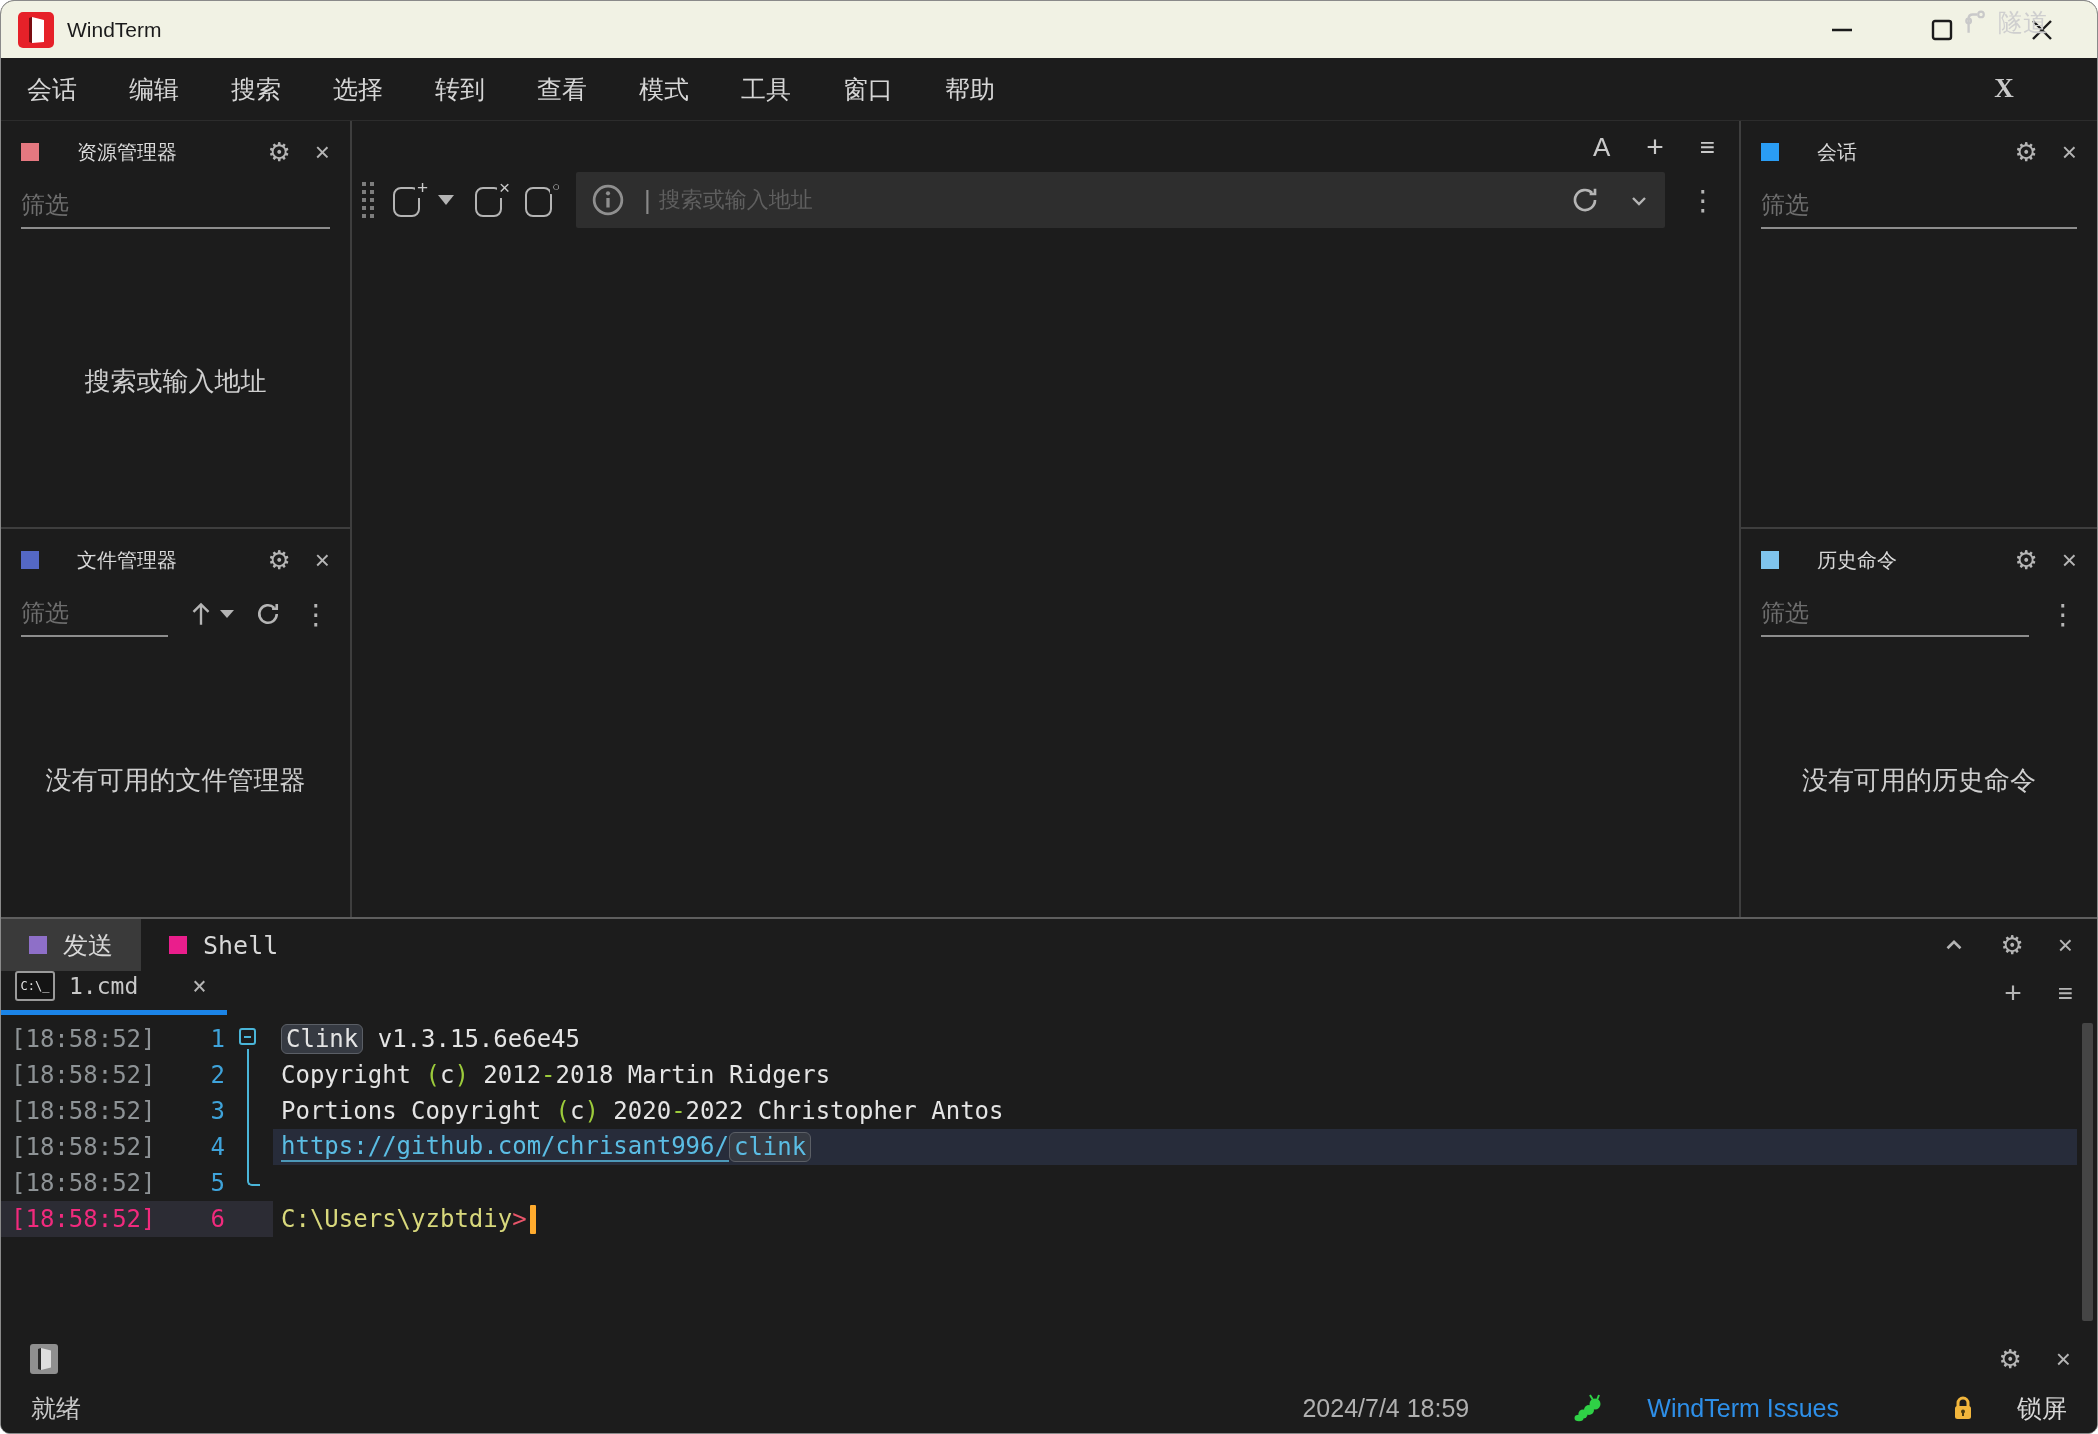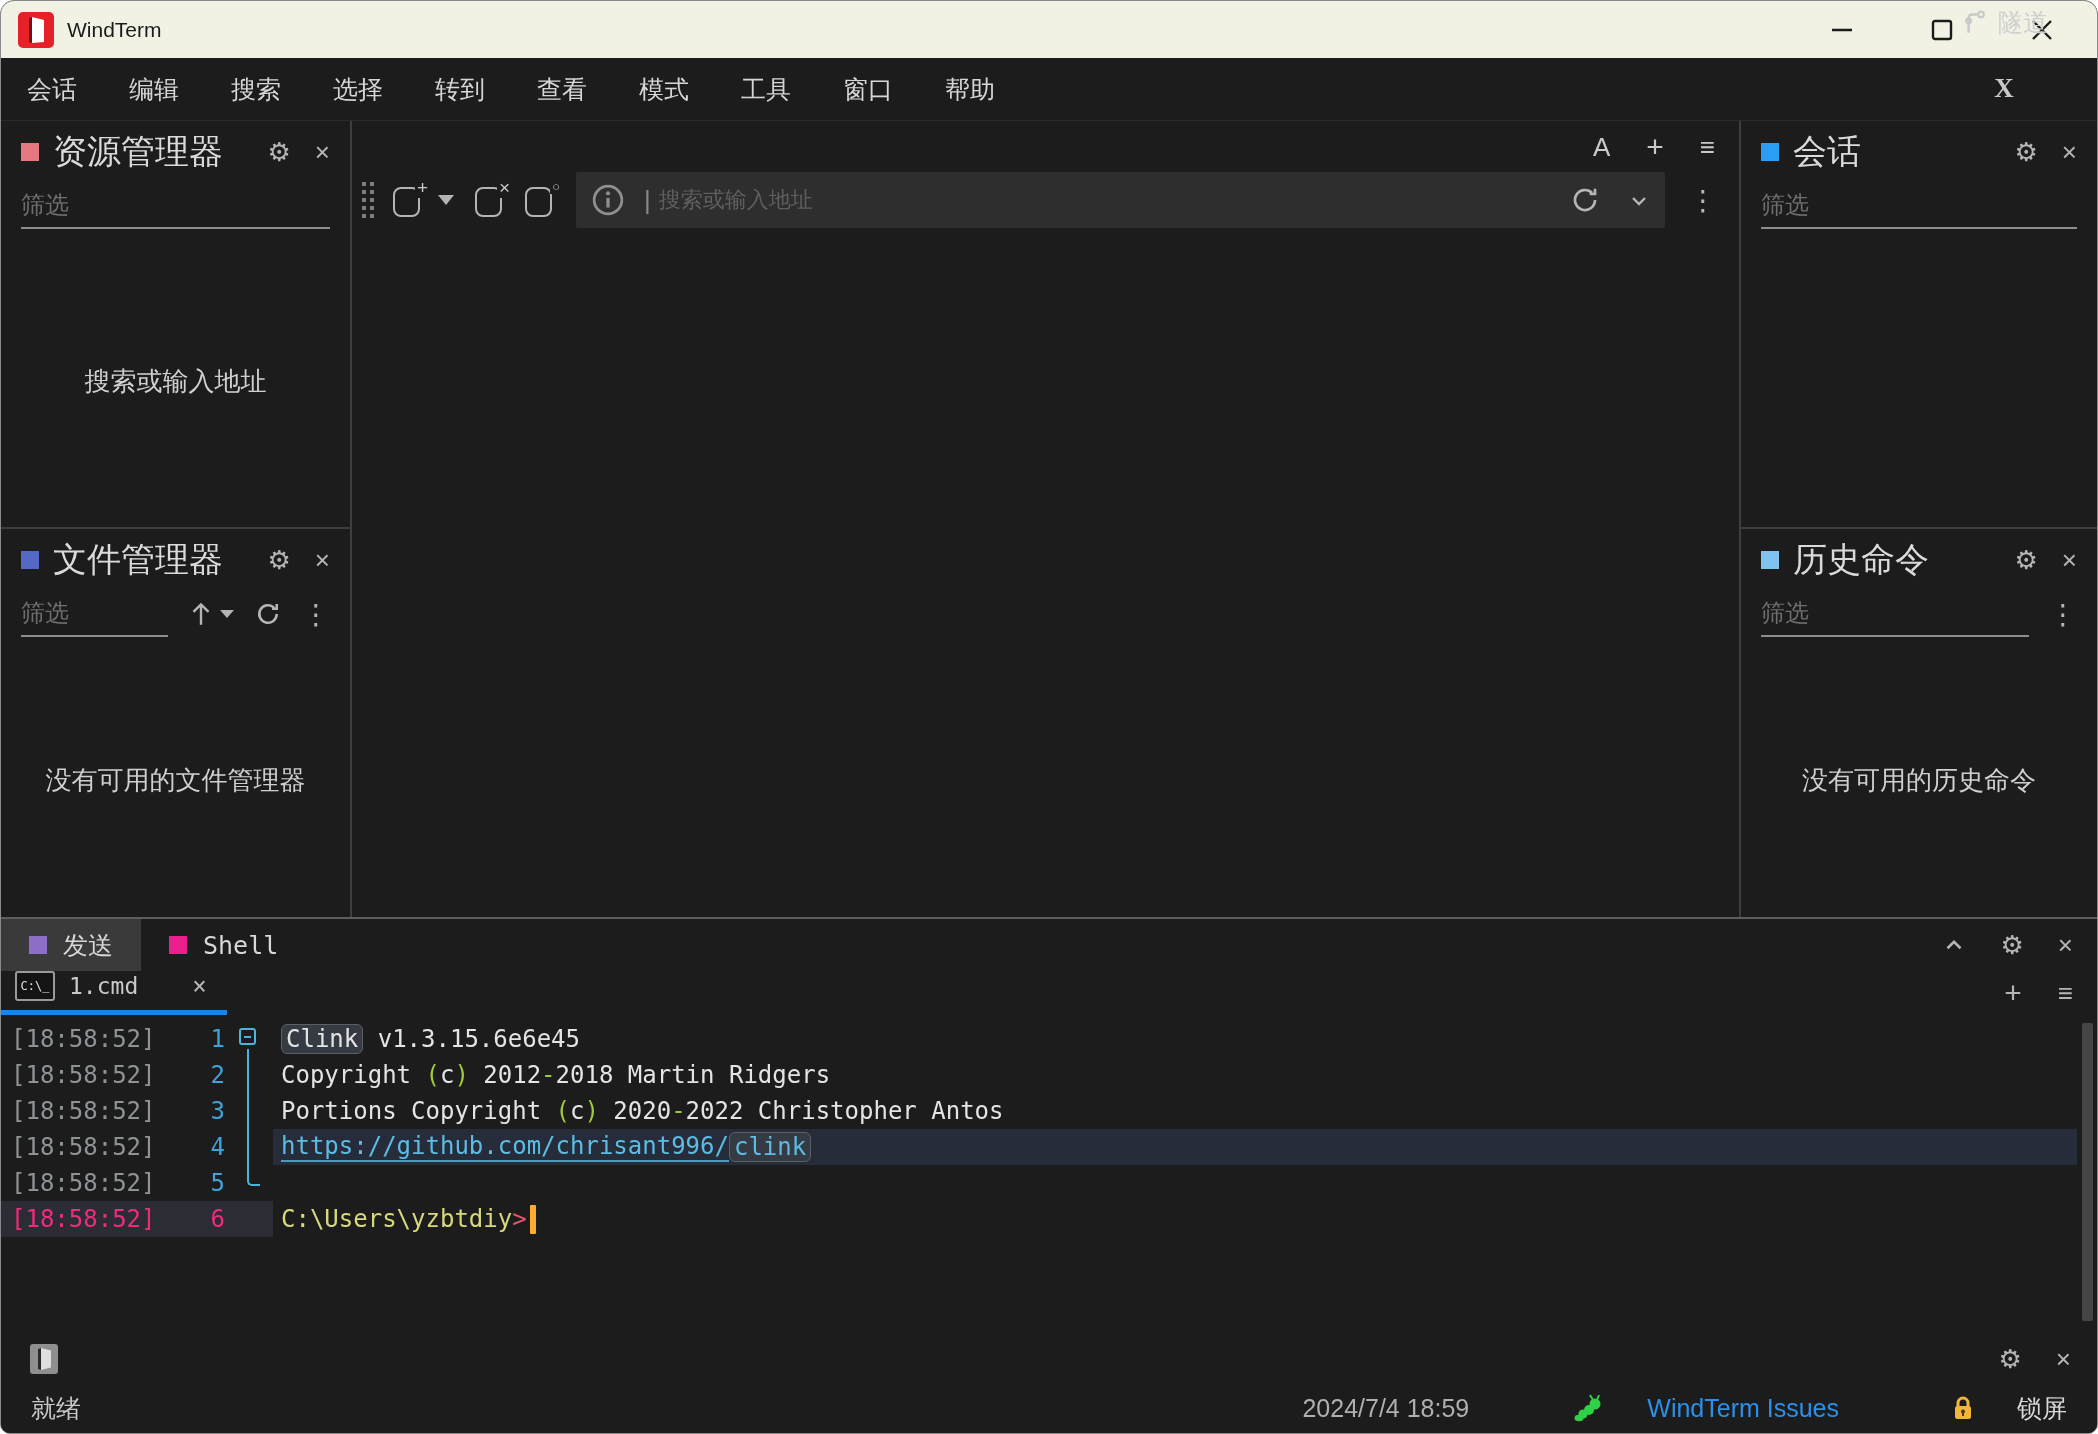--- a/index.html
+++ b/index.html
@@ -25,21 +25,21 @@
   
   .main { flex:1; display:flex; min-height:0; }
   .side { width:351px; flex:none; display:flex; flex-direction:column; background:#1c1c1c; }
   .side-left  { border-right:2px solid #3e3e3e; }
   .side-right { border-left:2px solid #3e3e3e; width:358px; }
   .panel { display:flex; flex-direction:column; min-height:0; }
   .panel-top { height:408px; border-bottom:2px solid #3e3e3e; flex:none; }
   .panel-bottom { flex:1; }
   .panel-header { height:50px; margin-top:6px; display:flex; align-items:center; padding:0 20px; flex:none; }
   .sq { width:18px; height:18px; margin-right:14px; flex:none; }
-  .panel-title { font-size:34px; color:#dadada; flex:1; }
+  .panel-title { font-size:20px; color:#dadada; flex:1;margin-left:24px; }
   .icon-btn { color:#b5b5b5; font-size:26px; line-height:1; margin-left:24px; cursor:default; }
   .gear { font-family:"DejaVu Sans",sans-serif; }
   .filter-row { display:flex; align-items:center; gap:20px; padding:0 20px; height:58px; flex:none; }
   .filter-input { flex:1; background:transparent; border:none; outline:none; border-bottom:2px solid #8d8d8d;
                   color:#bdbdbd; font-size:24px; height:46px; font-family:inherit; min-width:30px; }
   .filter-input::placeholder { color:#6e6e6e; }
   .empty-state { flex:1; display:flex; align-items:center; justify-content:center; color:#cfcfcf; font-size:26px; }
   .tree-area { flex:1; padding:12px 0 0 24px; }
   .tree-item { display:flex; align-items:center; gap:12px; height:42px; color:#ccd2d6;
                font-family:"DejaVu Sans Mono",monospace; font-size:24px; }

